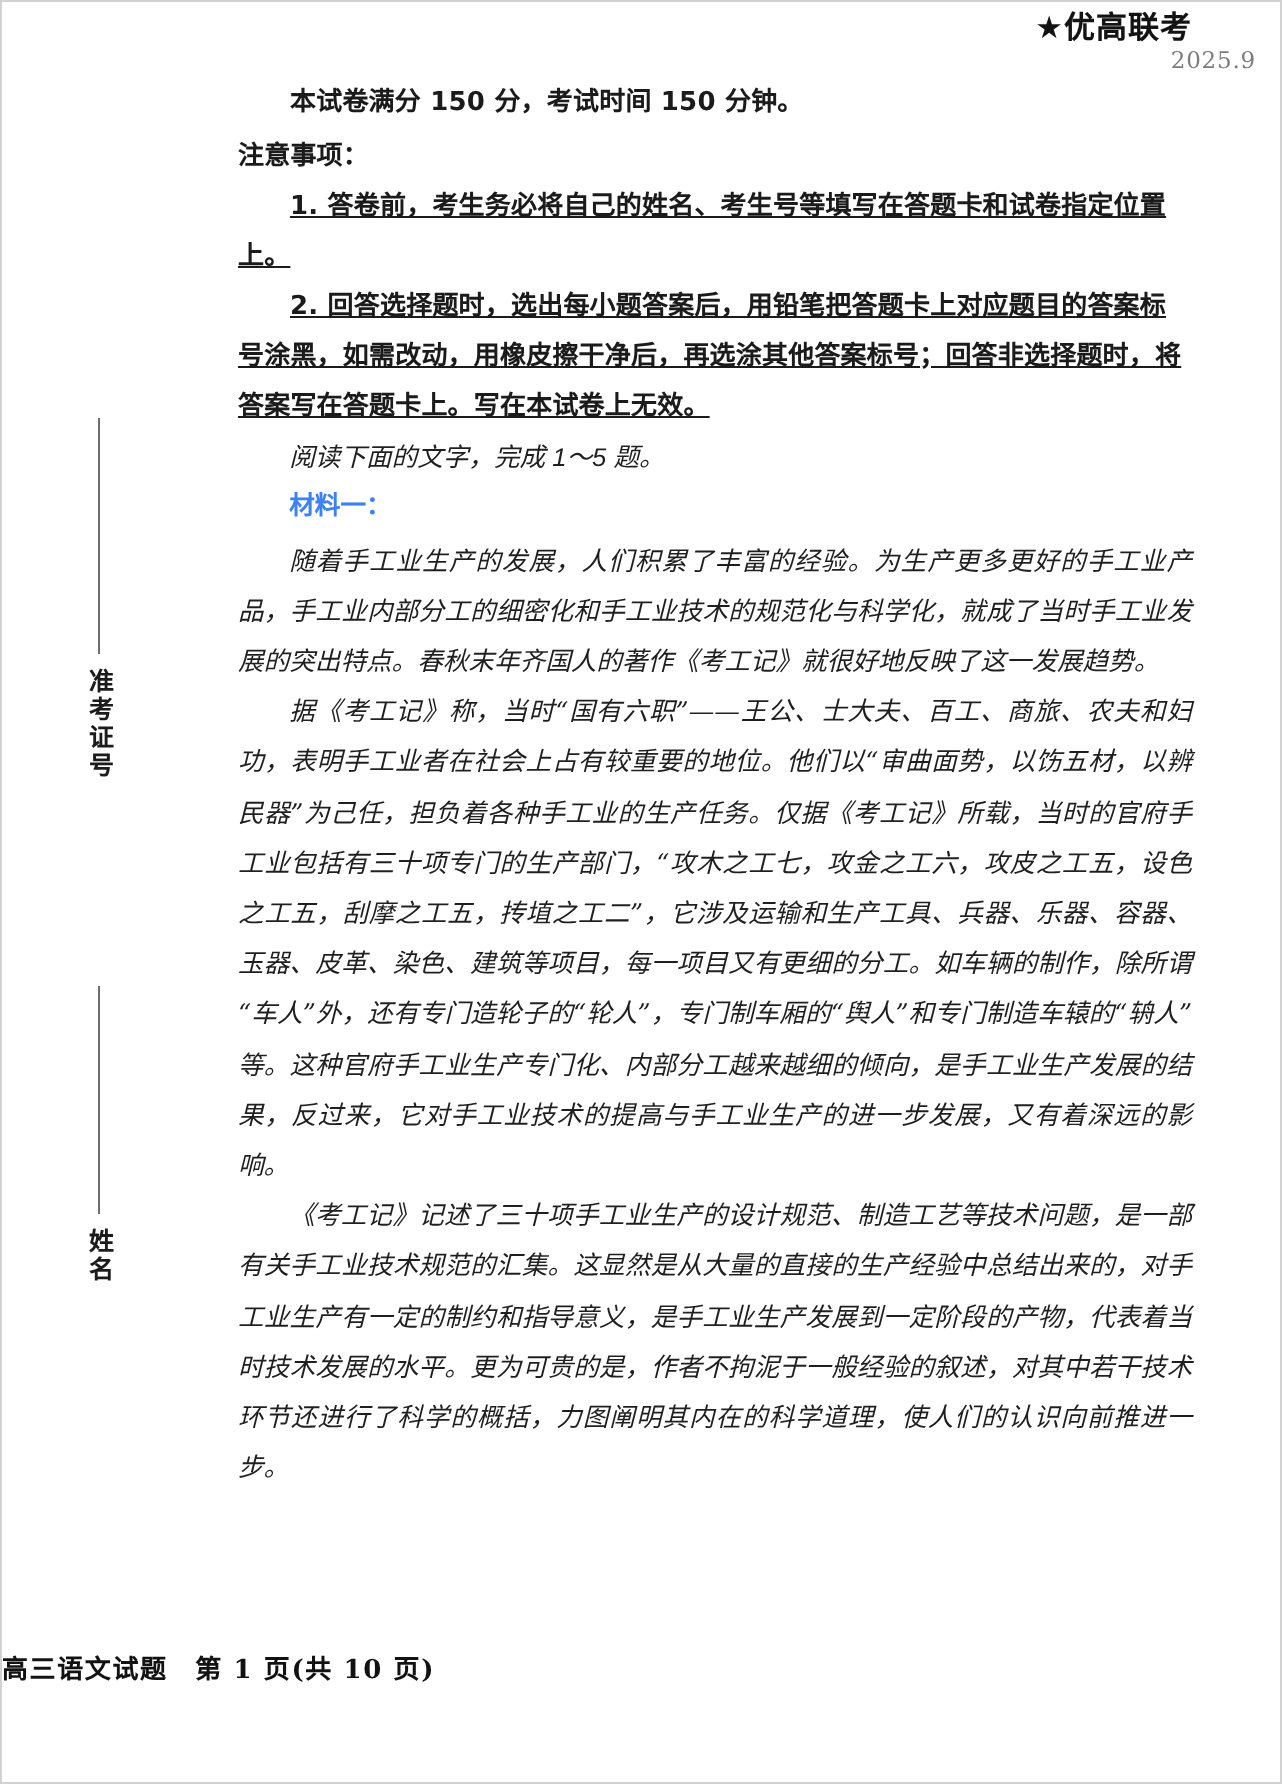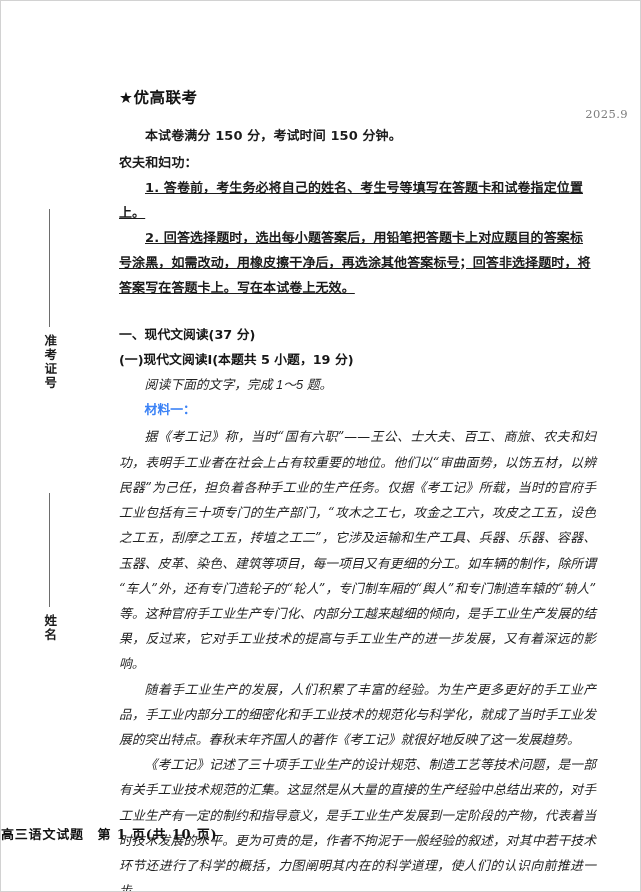--- a/index.html
+++ b/index.html
@@ -67,26 +67,26 @@
     position: absolute;
     left: 96px;
     top: 0;
     right: 0;
     bottom: 0;
     padding: 0 44px 0 22px;
     box-sizing: border-box;
   }
 
   .org-line {
-    margin-top: 84px;
     font-family: "DejaVu Sans", "Liberation Sans", sans-serif;
     font-size: 15.5px;
     font-weight: 700;
     letter-spacing: 0.5px;
     color: #131313;
+    text-align: right;
   }
 
   .title-row {
     position: relative;
     margin-top: 16px;
     text-align: center;
   }
 
   .doc-title {
     display: inline-block;
@@ -204,37 +204,33 @@
   <div class="content">
 
     <div class="org-line">★优高联考</div>
 
     <div class="title-row">
       <span class="doc-date">2025.9</span>
     </div>
 
     <div class="instructions">
       <div class="lead">本试卷满分 150 分，考试时间 150 分钟。</div>
-      <div class="head">农夫和妇功：</div>
+      <div class="head">注意事项：</div>
       <div class="item">1. 答卷前，考生务必将自己的姓名、考生号等填写在答题卡和试卷指定位置上。</div>
       <div class="item">2. 回答选择题时，选出每小题答案后，用铅笔把答题卡上对应题目的答案标号涂黑，如需改动，用橡皮擦干净后，再选涂其他答案标号；回答非选择题时，将答案写在答题卡上。写在本试卷上无效。</div>
     </div>
 
-    <div class="section">
-      <div>一、现代文阅读(37 分)</div>
-      <div class="sub">(一)现代文阅读Ⅰ(本题共 5 小题，19 分)</div>
-    </div>
 
     <div class="prompt-line">阅读下面的文字，完成 1～5 题。</div>
 
     <div class="material-label">材料一：</div>
 
     <div class="body-text">
+      <p>随着手工业生产的发展，人们积累了丰富的经验。为生产更多更好的手工业产品，手工业内部分工的细密化和手工业技术的规范化与科学化，就成了当时手工业发展的突出特点。春秋末年齐国人的著作《考工记》就很好地反映了这一发展趋势。</p>
       <p>据《考工记》称，当时“国有六职”——王公、士大夫、百工、商旅、农夫和妇功，表明手工业者在社会上占有较重要的地位。他们以“审曲面势，以饬五材，以辨民器”为己任，担负着各种手工业的生产任务。仅据《考工记》所载，当时的官府手工业包括有三十项专门的生产部门，“攻木之工七，攻金之工六，攻皮之工五，设色之工五，刮摩之工五，抟埴之工二”，它涉及运输和生产工具、兵器、乐器、容器、玉器、皮革、染色、建筑等项目，每一项目又有更细的分工。如车辆的制作，除所谓“车人”外，还有专门造轮子的“轮人”，专门制车厢的“舆人”和专门制造车辕的“辀人”等。这种官府手工业生产专门化、内部分工越来越细的倾向，是手工业生产发展的结果，反过来，它对手工业技术的提高与手工业生产的进一步发展，又有着深远的影响。</p>
-      <p>随着手工业生产的发展，人们积累了丰富的经验。为生产更多更好的手工业产品，手工业内部分工的细密化和手工业技术的规范化与科学化，就成了当时手工业发展的突出特点。春秋末年齐国人的著作《考工记》就很好地反映了这一发展趋势。</p>
       <p>《考工记》记述了三十项手工业生产的设计规范、制造工艺等技术问题，是一部有关手工业技术规范的汇集。这显然是从大量的直接的生产经验中总结出来的，对手工业生产有一定的制约和指导意义，是手工业生产发展到一定阶段的产物，代表着当时技术发展的水平。更为可贵的是，作者不拘泥于一般经验的叙述，对其中若干技术环节还进行了科学的概括，力图阐明其内在的科学道理，使人们的认识向前推进一步。</p>
     </div>
 
   </div>
 
   <div class="footer">高三语文试题　第 1 页(共 10 页)</div>
 
 </div>
 
 </body></html>

